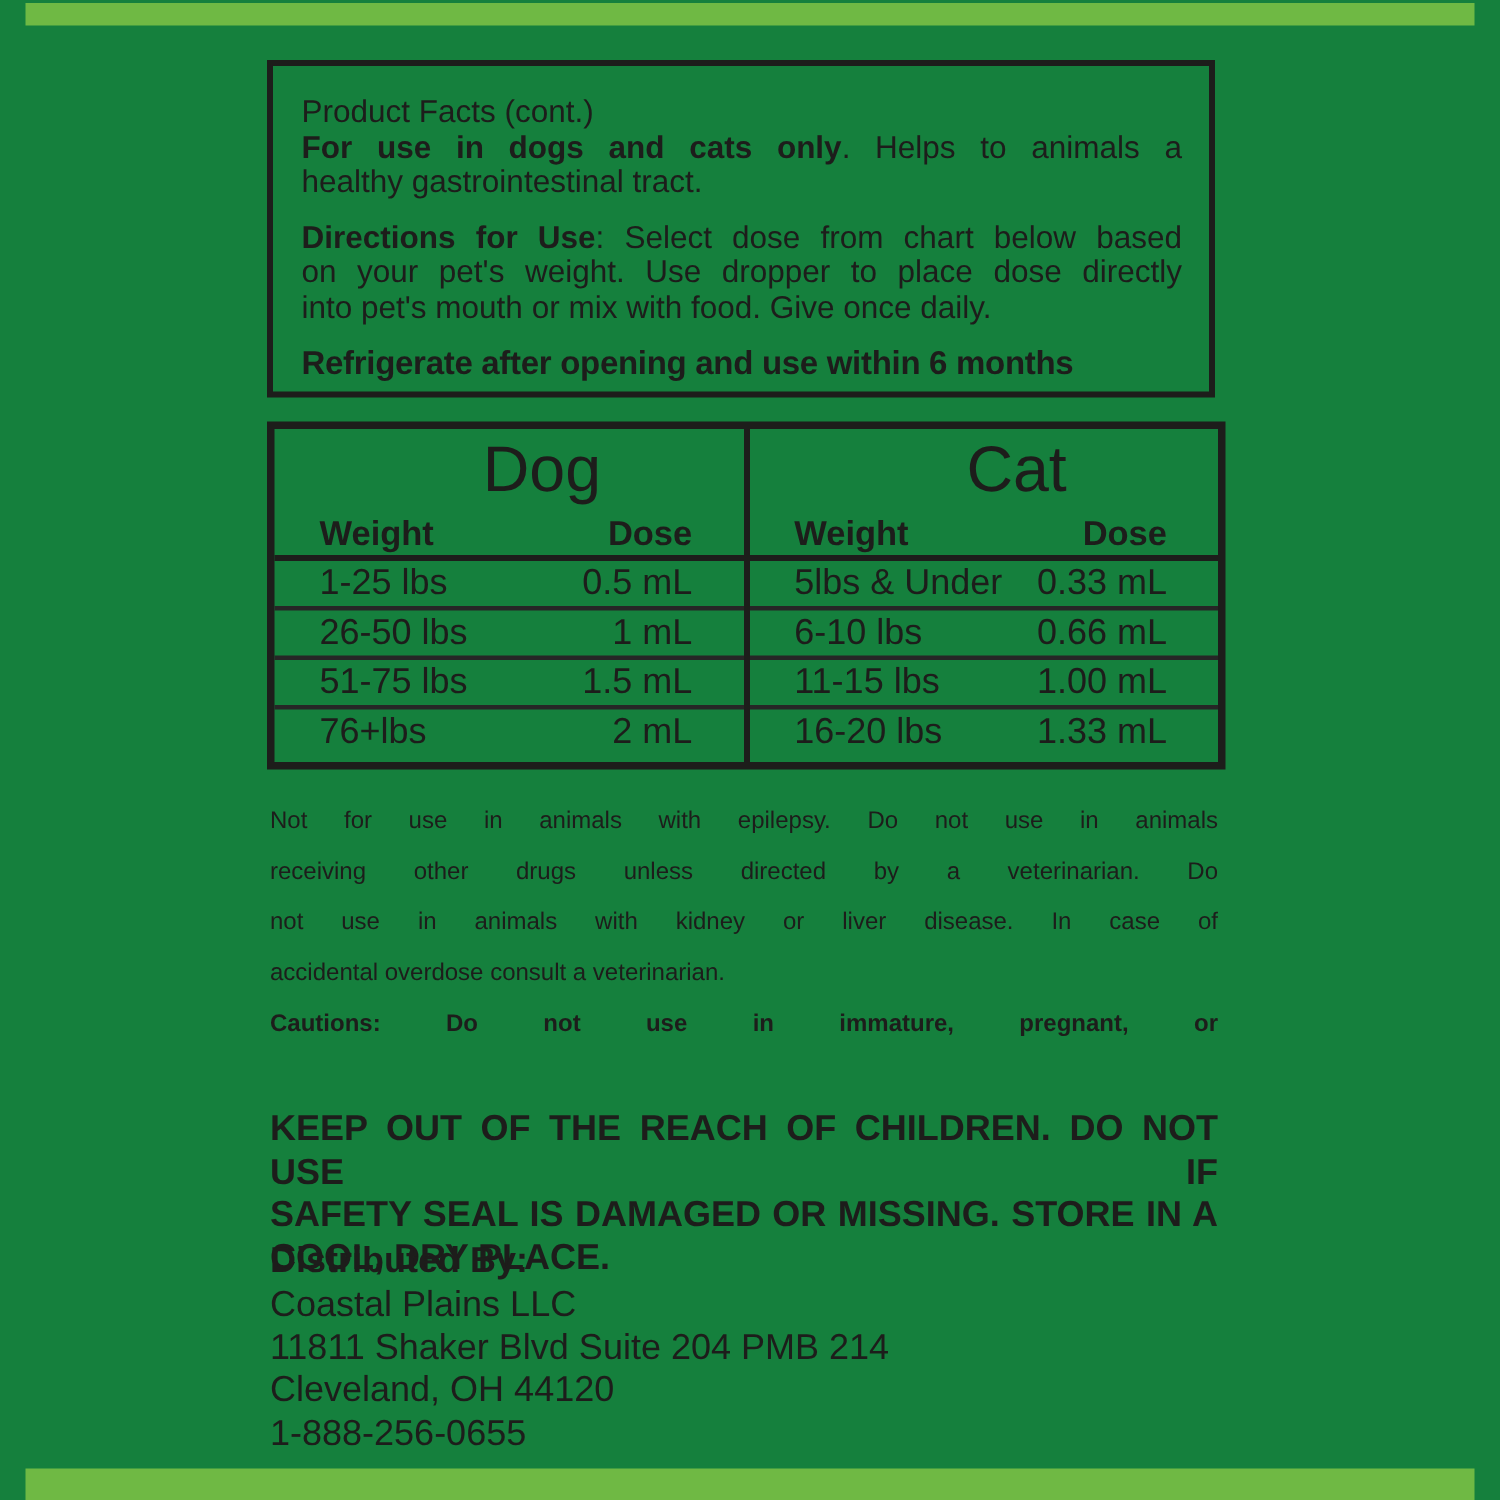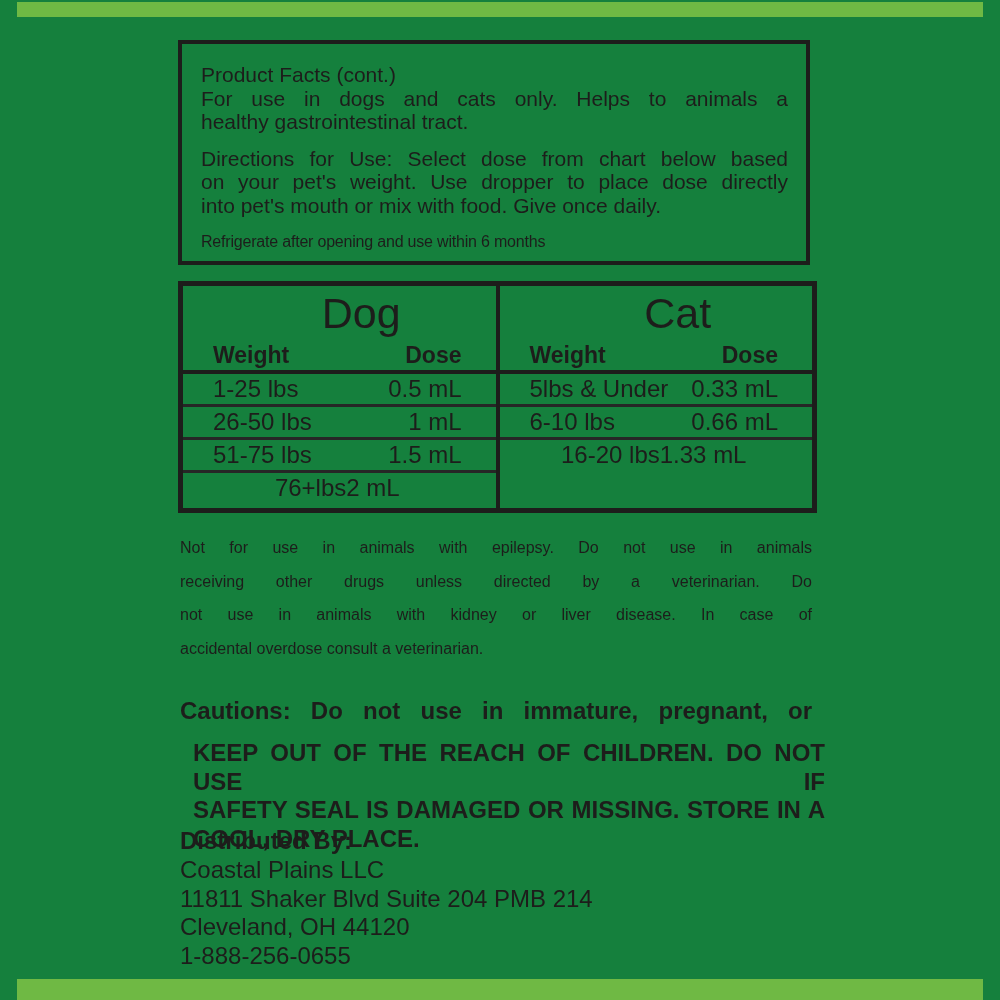--- a/index.html
+++ b/index.html
@@ -7,43 +7,43 @@
         font-family:"Liberation Sans",sans-serif;color:#1d1d1b;padding-left:46px;}
   .bar{position:absolute;left:17px;width:966px;background:#6fb944;}
   .bar-top{top:2px;height:15px;}
   .bar-bottom{top:979px;height:21px;}
 
   
   .facts-box{position:absolute;left:178px;top:40px;width:632px;height:225px;
              border:4px solid #1d1d1b;box-sizing:border-box;padding:19px 18px 0 19px;
              font-size:21px;line-height:23.5px;}
   .jl{text-align:justify;text-align-last:justify;}
-  .b{font-weight:normal;margin-top:20px;}
+  .b{font-weight:bold;margin-top:20px;}
   .gap{height:13px;}
-  .refrig{font-size:16px;font-weight:normal;letter-spacing:-0.2px;}
+  .refrig{font-size:22px;font-weight:bold;letter-spacing:-0.2px;}
 
   
   .dose-table{position:absolute;left:178px;top:281px;width:639px;height:232px;
               border:5px solid #1d1d1b;box-sizing:border-box;display:flex;}
   .half{flex:1;display:flex;flex-direction:column;min-width:0;}
   .half-dog{border-right:4px solid #1d1d1b;}
   .animal-title{text-align:center;font-size:43px;line-height:54px;height:54px;margin-left:44px;}
   .trow{display:flex;justify-content:space-between;align-items:center;
         padding:0 34px 0 30px;box-sizing:content-box;}
   .thead{font-weight:bold;font-size:23px;height:30px;border-bottom:4px solid #1d1d1b;}
   .tdata{font-size:24px;height:30px;border-bottom:3px solid #262626;}
-  .half .tdata:last-child{border-bottom:none;justify-content:center;}
+  .half .tdata:last-child{border-bottom:none;}
 
   
   .warn{position:absolute;left:180px;top:531px;width:632px;font-size:16px;line-height:33.5px;}
   .left-last{text-align:left;text-align-last:left;}
-  .cautions{position:absolute;left:180px;top:697px;width:632px;font-size:24px;
+  .cautions{position:absolute;left:180px;top:669px;width:632px;font-size:16px;
             line-height:28.5px;font-weight:bold;}
   .keepout{position:absolute;left:180px;top:739px;width:632px;font-size:24px;
-           line-height:28.5px;font-weight:bold;margin-left:13px;}
+           line-height:28.5px;font-weight:bold;}
   .distrib{position:absolute;left:180px;top:827px;width:632px;font-size:24px;line-height:28.8px;}
   .distrib-label{font-weight:bold;}
 </style>
 </head>
 <body>
 
 <div class="page">
 
   <div class="bar bar-top"></div>
 
@@ -91,20 +91,24 @@
       </div>
       <div class="trow tdata">
         <span>5lbs &amp; Under</span>
         <span>0.33 mL</span>
       </div>
       <div class="trow tdata">
         <span>6-10 lbs</span>
         <span>0.66 mL</span>
       </div>
       <div class="trow tdata">
+        <span>11-15 lbs</span>
+        <span>1.00 mL</span>
+      </div>
+      <div class="trow tdata">
         <span>16-20 lbs</span>
         <span>1.33 mL</span>
       </div>
     </div>
   </div>
 
   <div class="warn">
     <div class="jl">Not for use in animals with epilepsy. Do not use in animals</div>
     <div class="jl">receiving other drugs unless directed by a veterinarian. Do</div>
     <div class="jl">not use in animals with kidney or liver disease. In case of</div>

